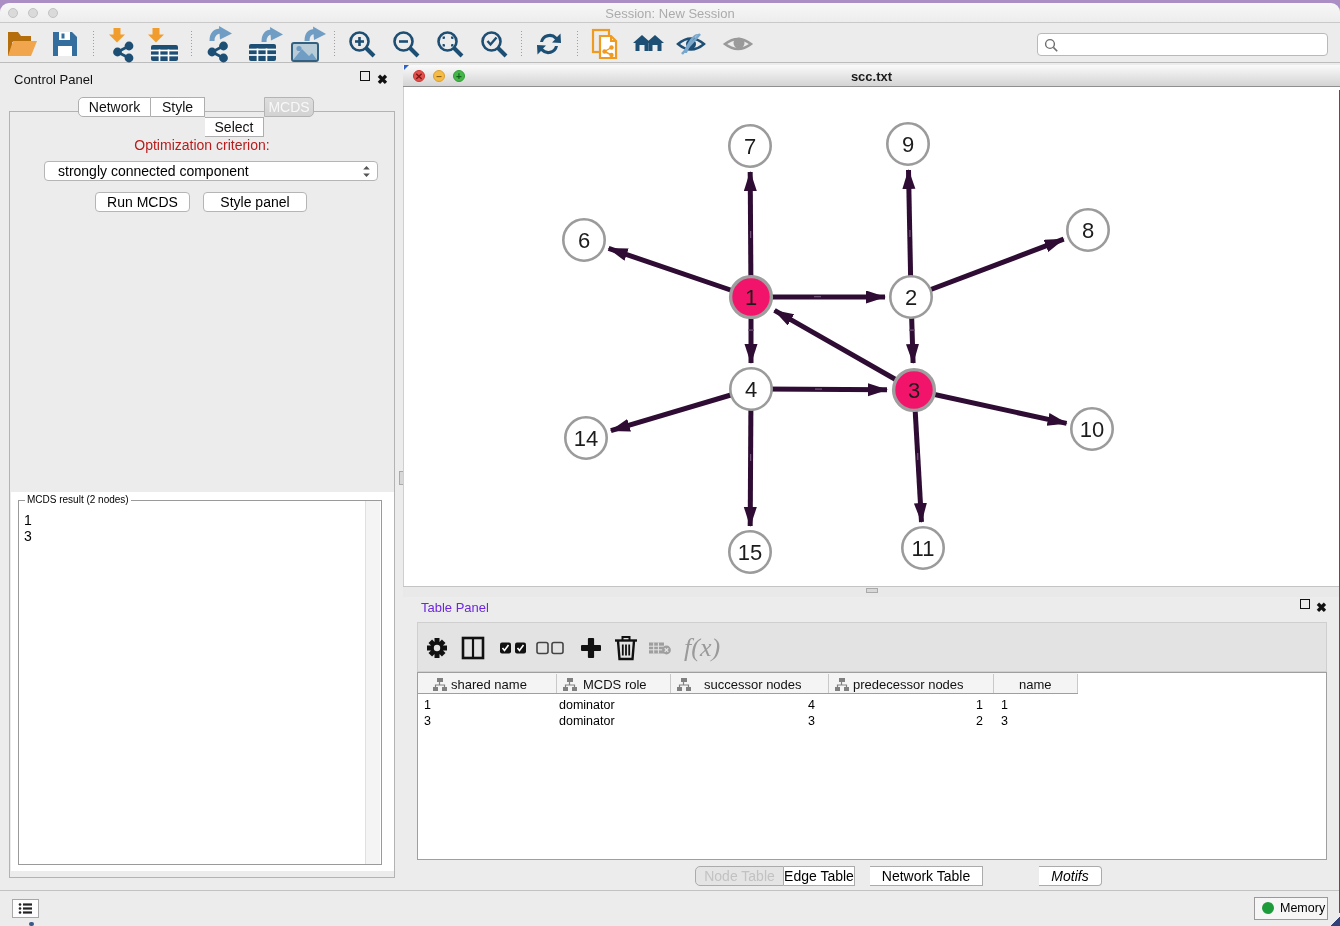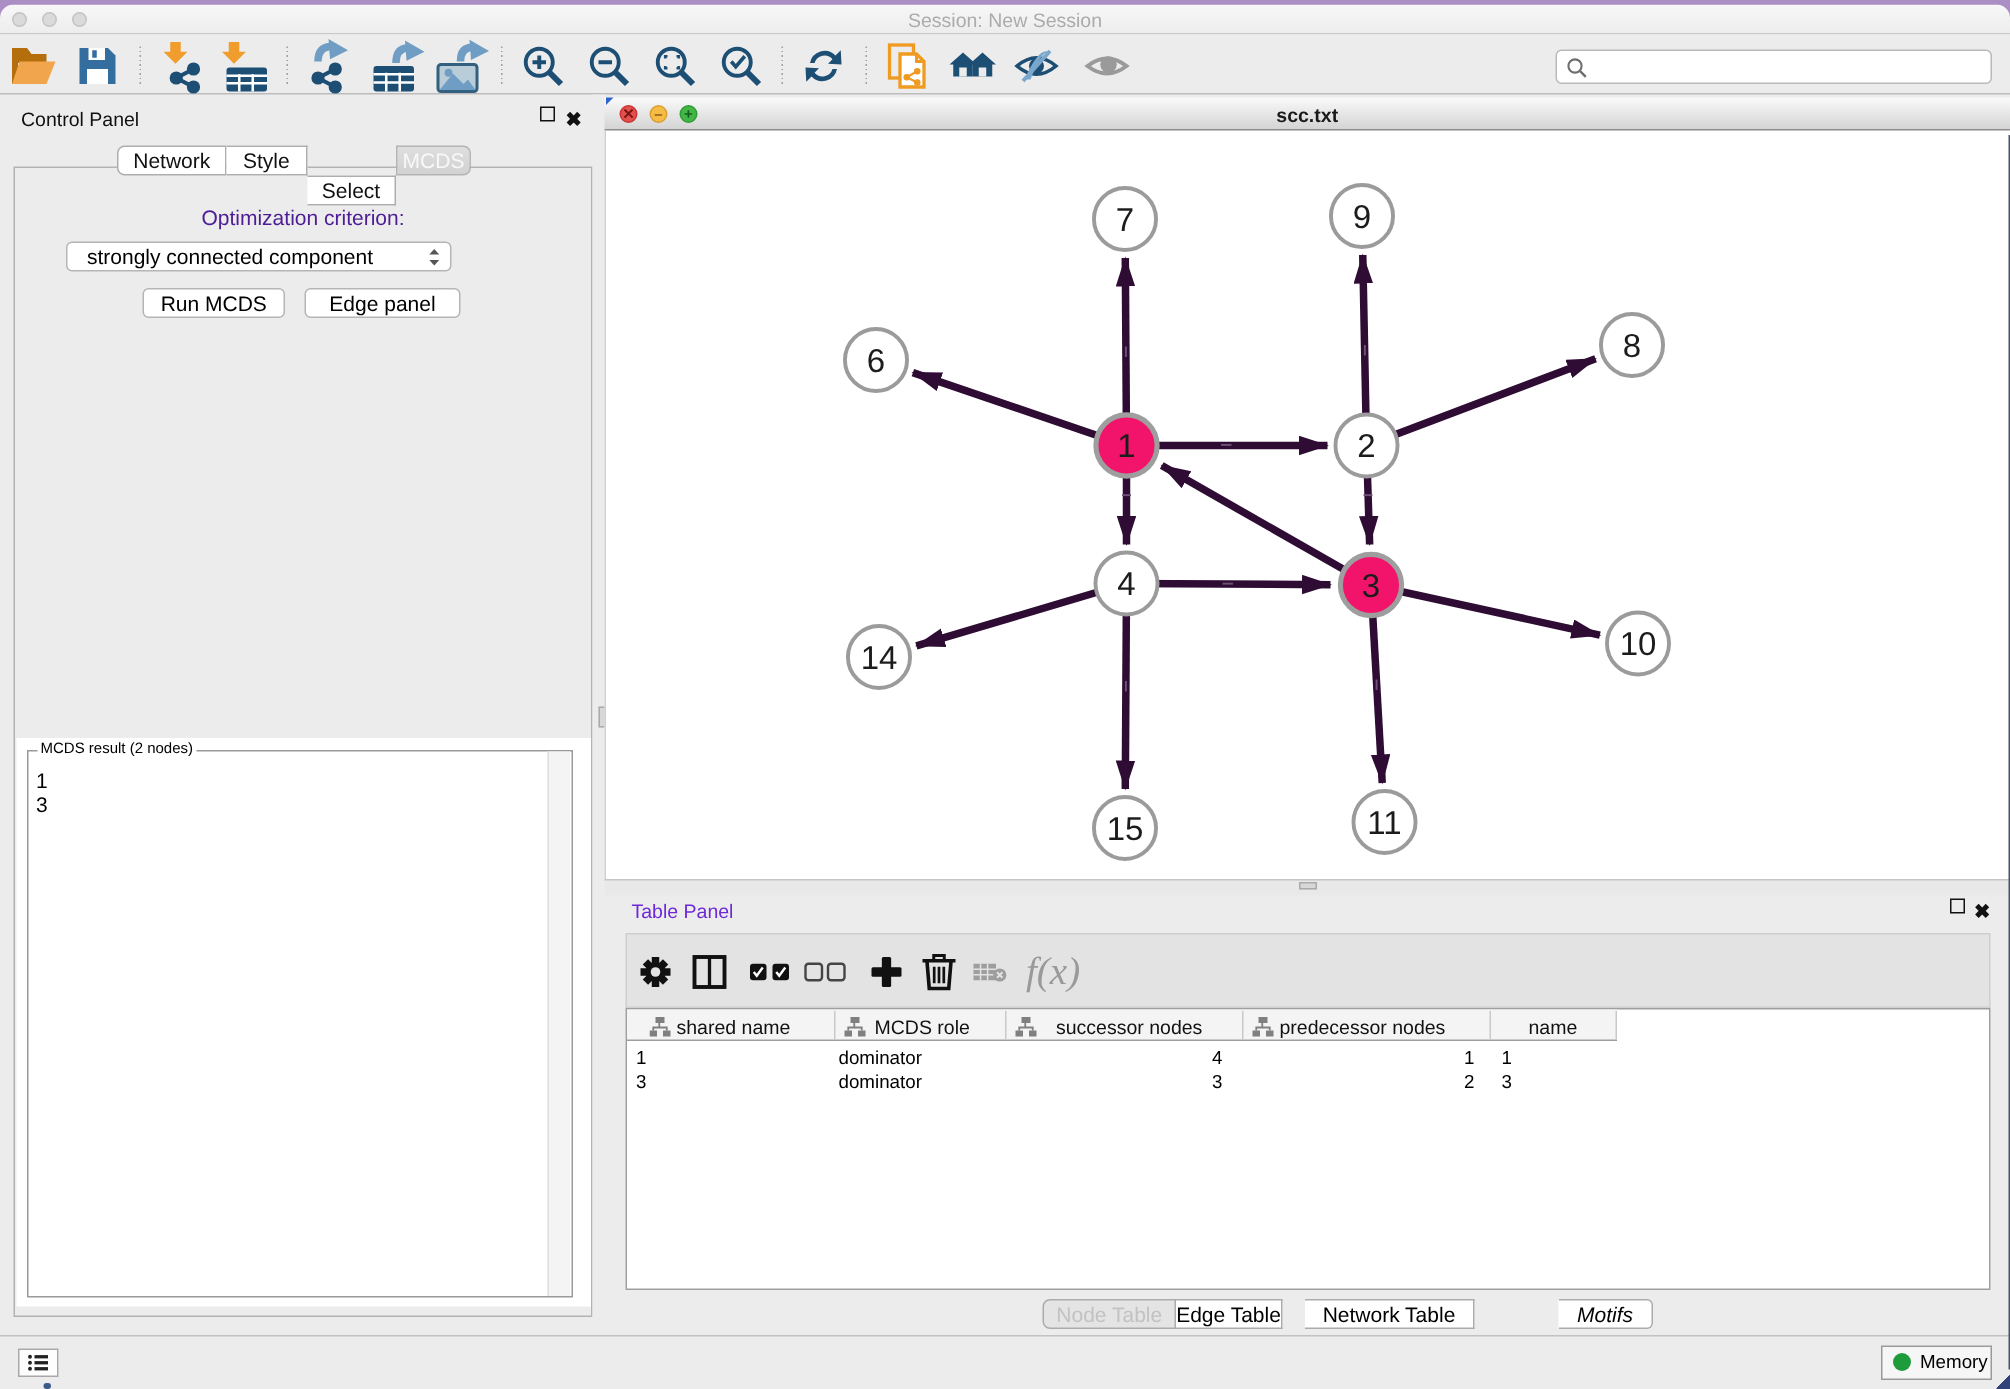--- a/index.html
+++ b/index.html
@@ -10,22 +10,22 @@
 #toolbar{left:0;top:23px;width:1340px;height:40px;background:#ececec;border-bottom:1px solid #bcbcbc;}
 .tsep{position:absolute;top:8px;height:26px;width:1px;background:repeating-linear-gradient(#9f9f9f 0 1px,transparent 1px 3px);}
 #searchbox{left:1037px;top:10px;width:291px;height:23px;background:#fff;border:1px solid #b9b9b9;border-radius:4px;}
 #searchbox svg{position:absolute;left:6px;top:4px;}
 
 #cptitle{left:14px;top:72px;font-size:13px;color:#111;}
 .winbtn{position:absolute;font-size:13px;color:#111;}
 #cpcontent{left:9px;top:111px;width:386px;height:767px;border:1px solid #b3b3b3;background:#ececec;}
 .tab{position:absolute;top:97px;height:20px;background:#fff;border:1px solid #aeaeae;font-size:14px;color:#111;text-align:center;line-height:19px;}
 #tabMCDS{background:linear-gradient(#dedede,#d2d2d2);color:#f8f8f8;border-radius:0 5px 5px 0;border:1px solid #b4b4b4;}
-#optlabel{left:9px;top:137px;width:386px;text-align:center;font-size:14px;color:#4c1d95;}
-#combo{left:44px;top:161px;width:257px;height:20px;background:#fff;border:1px solid #b5b5b5;border-radius:4px;font-size:14px;color:#000;line-height:18px;padding-left:13px;}
+#optlabel{left:9px;top:137px;width:386px;text-align:center;font-size:14px;color:#b91c1c;}
+#combo{left:44px;top:161px;width:334px;height:20px;background:#fff;border:1px solid #b5b5b5;border-radius:4px;font-size:14px;color:#000;line-height:18px;padding-left:13px;}
 .btn{position:absolute;top:192px;height:20px;background:#fff;border:1px solid #b5b5b5;border-radius:4px;font-size:14px;color:#000;text-align:center;line-height:18px;}
 #resultswrap{left:11px;top:492px;width:383px;height:379px;background:#fff;}
 #fieldset{left:18px;top:500px;width:364px;height:365px;border:1px solid #9a9a9a;background:#fff;}
 #fieldlegend{left:25px;top:494px;background:#ffffff;padding:0 2px;font-size:10px;color:#000;}
 #res1{left:24px;top:512px;font-size:14px;color:#000;}
 #res3{left:24px;top:528px;font-size:14px;color:#000;}
 #resscroll{left:365px;top:501px;width:15px;height:363px;background:#f4f4f4;border-left:1px solid #e0e0e0;}
 
 #vsplit{left:395px;top:63px;width:9px;height:815px;background:#ececec;}
 #vshandle{left:399px;top:471px;width:5px;height:14px;background:#d8d8d8;border:1px solid #aaa;}
@@ -215,21 +215,21 @@
 <div class="tab" style="left:151px;width:54px;border-left:none;">Style</div>
 <div class="tab" style="left:205px;width:59px;border-left:none;margin-top:20px;">Select</div>
 <div class="tab" id="tabMCDS" style="left:264px;width:50px;">MCDS</div>
 <div class="abs" id="optlabel">Optimization criterion:</div>
 <div class="abs" id="combo">strongly connected component
   <svg style="position:absolute;right:6px;top:3px" width="9" height="13" viewBox="0 0 9 13">
       <path d="M1.2 4.6 L4.5 1 L7.8 4.6 Z M1.2 8.4 L4.5 12 L7.8 8.4 Z" fill="#555"></path>
     </svg>
 </div>
 <div class="btn" style="left:95px;width:95px;">Run MCDS</div>
-<div class="btn" style="left:203px;width:104px;">Edge panel</div>
+<div class="btn" style="left:203px;width:104px;">Style panel</div>
 <div class="abs" id="resultswrap"></div>
 <div class="abs" id="fieldset"></div>
 <div class="abs" id="fieldlegend">MCDS result (2 nodes)</div>
 <div class="abs" id="res1">1</div>
 <div class="abs" id="res3">3</div>
 <div class="abs" id="resscroll"></div>
 <div class="abs" id="vsplit"></div>
 <div class="abs" id="vshandle"></div>
 
 <div class="abs" id="netwin"></div>

